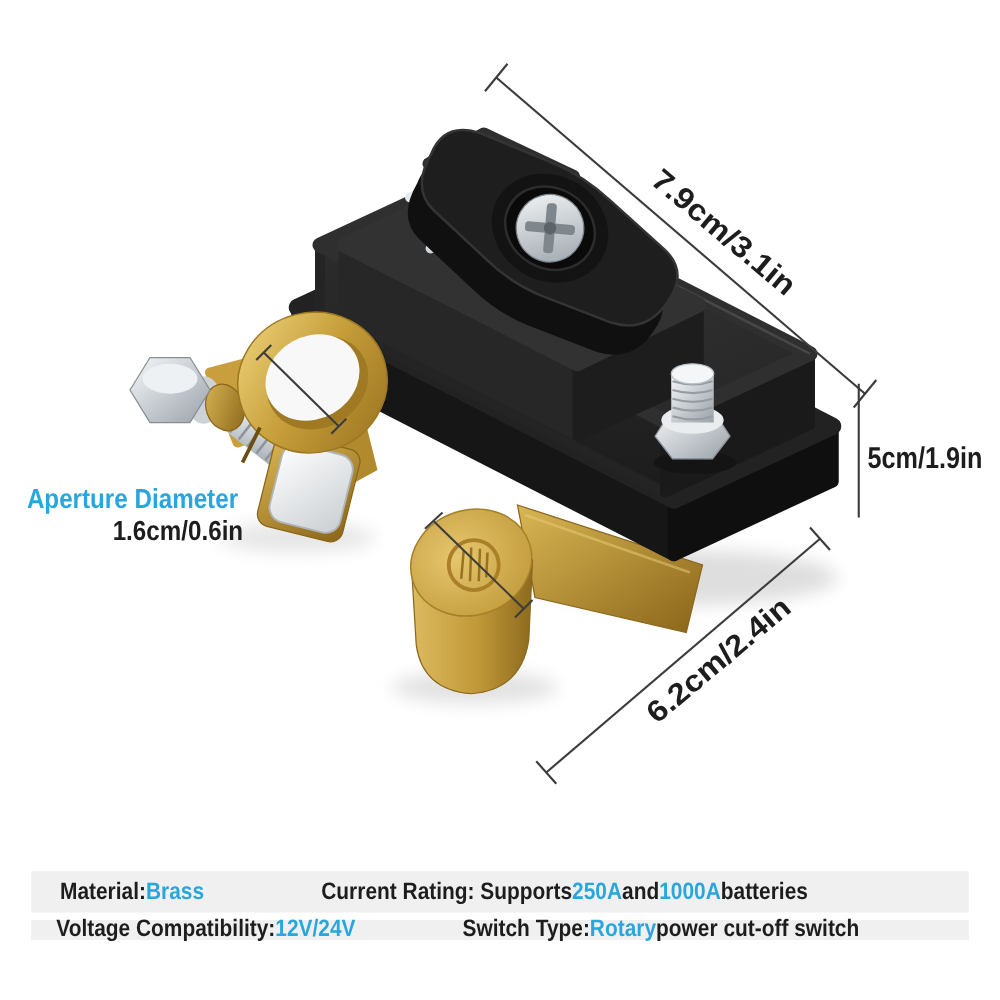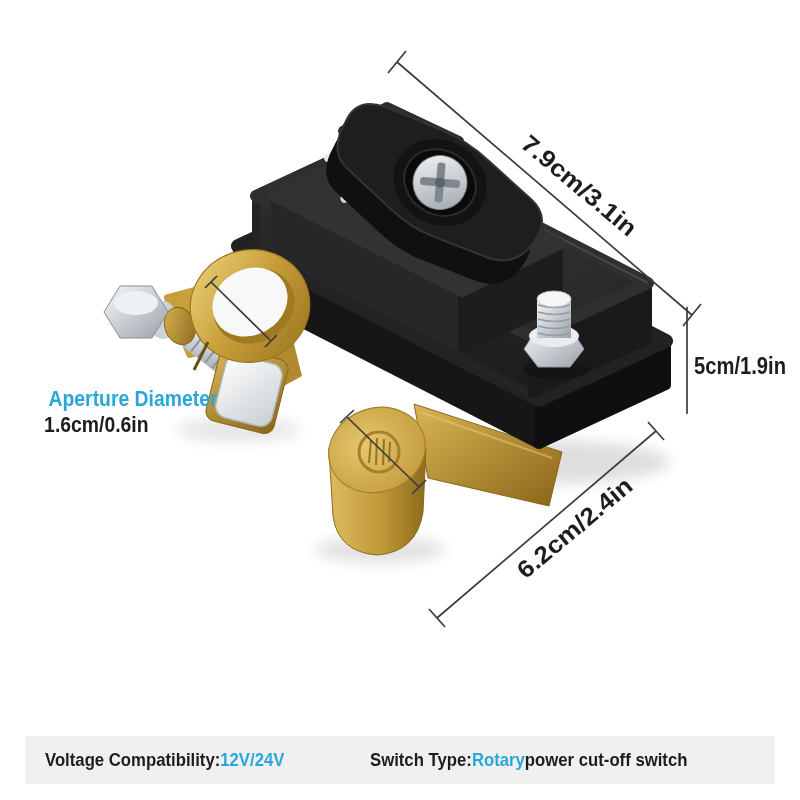--- a/index.html
+++ b/index.html
@@ -6,21 +6,21 @@
   #stage{
     position:relative;width:800px;height:800px;overflow:hidden;
     background:#ffffff;
     font-family:"Liberation Sans", sans-serif;
   }
   #product-svg{position:absolute;left:0;top:0;}
   .dim-text{
     font-family:"Liberation Sans", sans-serif;
     font-weight:bold;font-size:24px;fill:#1d1d1d;
   }
-  .callout{position:absolute;text-align:left;white-space:nowrap;padding-left:37px;}
+  .callout{position:absolute;text-align:right;white-space:nowrap;}
   .callout .lbl{
     display:inline-block;font-weight:bold;font-size:22px;color:var(--accent,#29a7dc);
     transform:scaleX(.88);transform-origin:center;
   }
   .callout .val{
     display:inline-block;font-weight:bold;font-size:22px;color:#1d1d1d;
     transform:scaleX(.88);transform-origin:center;
   }
   .spec-bar{
     position:absolute;left:25px;width:750px;background:var(--barbg,#f0f0f0);
@@ -223,22 +223,35 @@
     <text class="dim-text" x="694" y="374" textLength="92" lengthAdjust="spacingAndGlyphs">5cm/1.9in</text>
     <text class="dim-text" transform="translate(580,534) rotate(-40)" text-anchor="middle" textLength="142" lengthAdjust="spacingAndGlyphs">6.2cm/2.4in</text>
   </svg>
 
   <div class="callout" style="left:0px;top:386px;width:202px;">
     <div class="lbl">Aperture Diameter</div><br>
     <div class="val">1.6cm/0.6in</div>
   </div>
 
 
-
-  <div class="spec-bar" style="top:736px;height:48px;">
+  <div class="spec-bar" style="top:697px;height:33px;">
+    <div class="spec-cell" style="left:23px;">
+        <span>Material: </span>
+        <span class="accent">Brass</span>
+      </div>
+    <div class="spec-cell" style="left:232px;">
+        <span>Current Rating: Supports </span>
+        <span class="accent">250A</span>
+        <span> and </span>
+        <span class="accent">1000A</span>
+        <span> batteries</span>
+      </div>
+  </div>
+
+  <div class="spec-bar" style="top:736px;height:16px;">
     <div class="spec-cell" style="left:20px;">
         <span>Voltage Compatibility: </span>
         <span class="accent">12V/24V</span>
       </div>
     <div class="spec-cell" style="left:345px;">
         <span>Switch Type: </span>
         <span class="accent">Rotary</span>
         <span> power cut-off switch</span>
       </div>
   </div>

